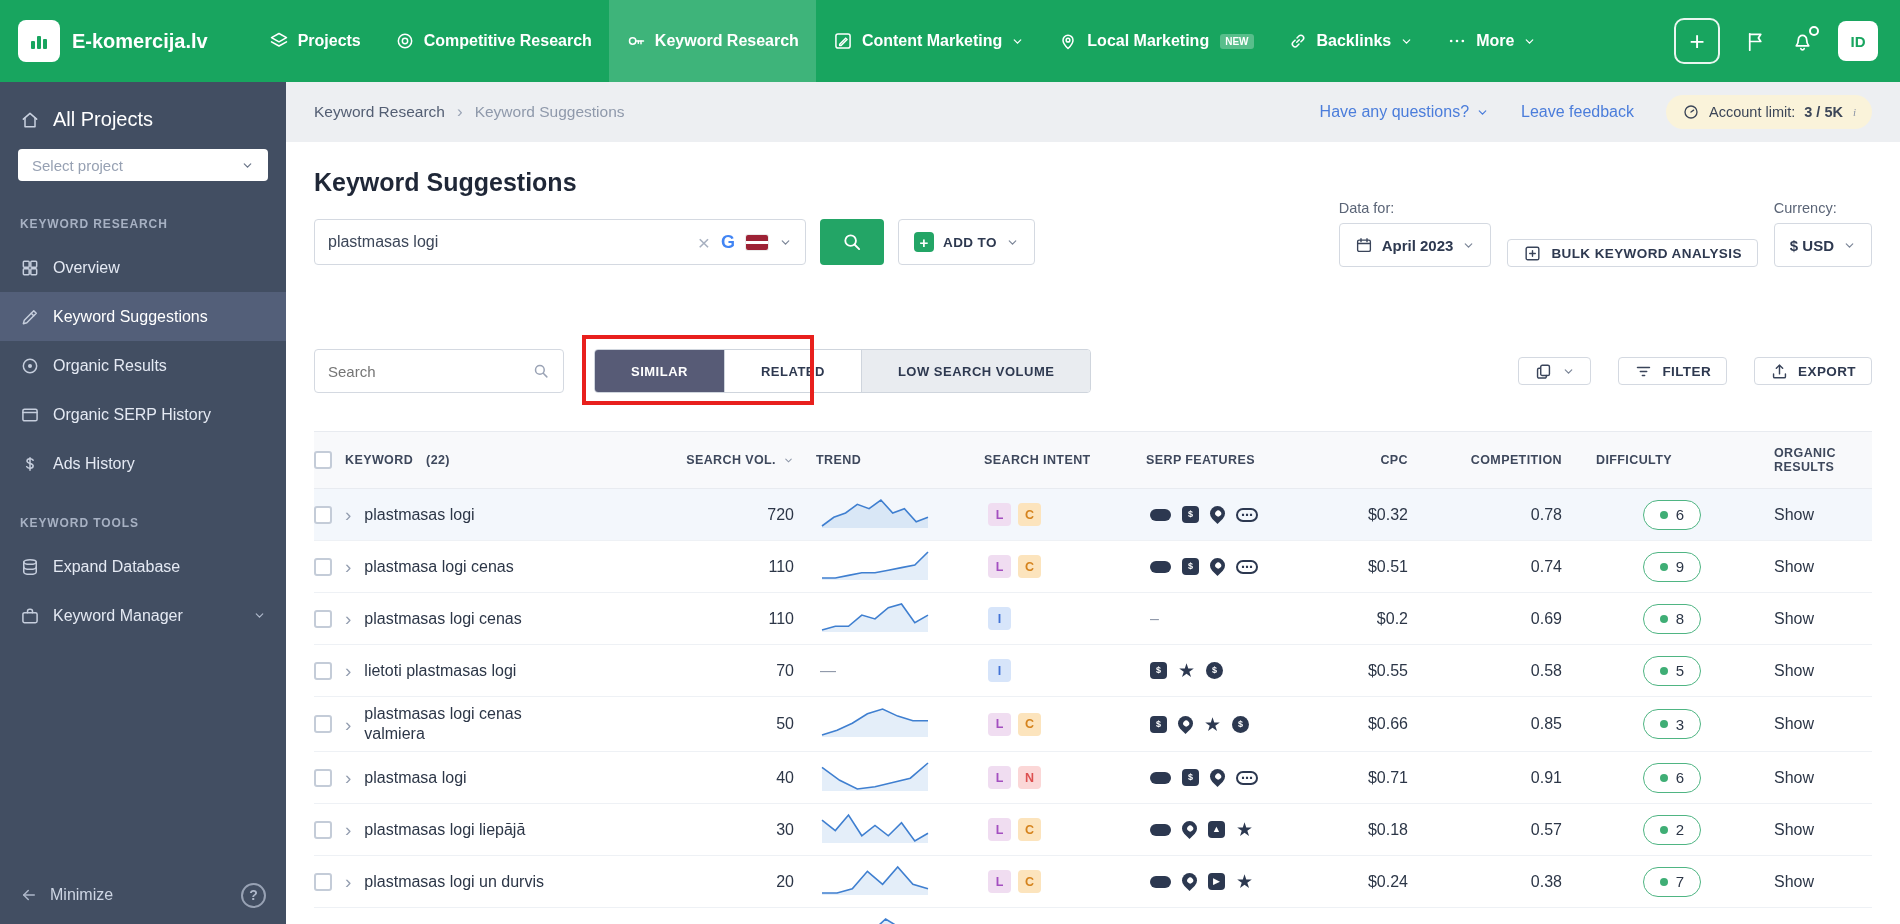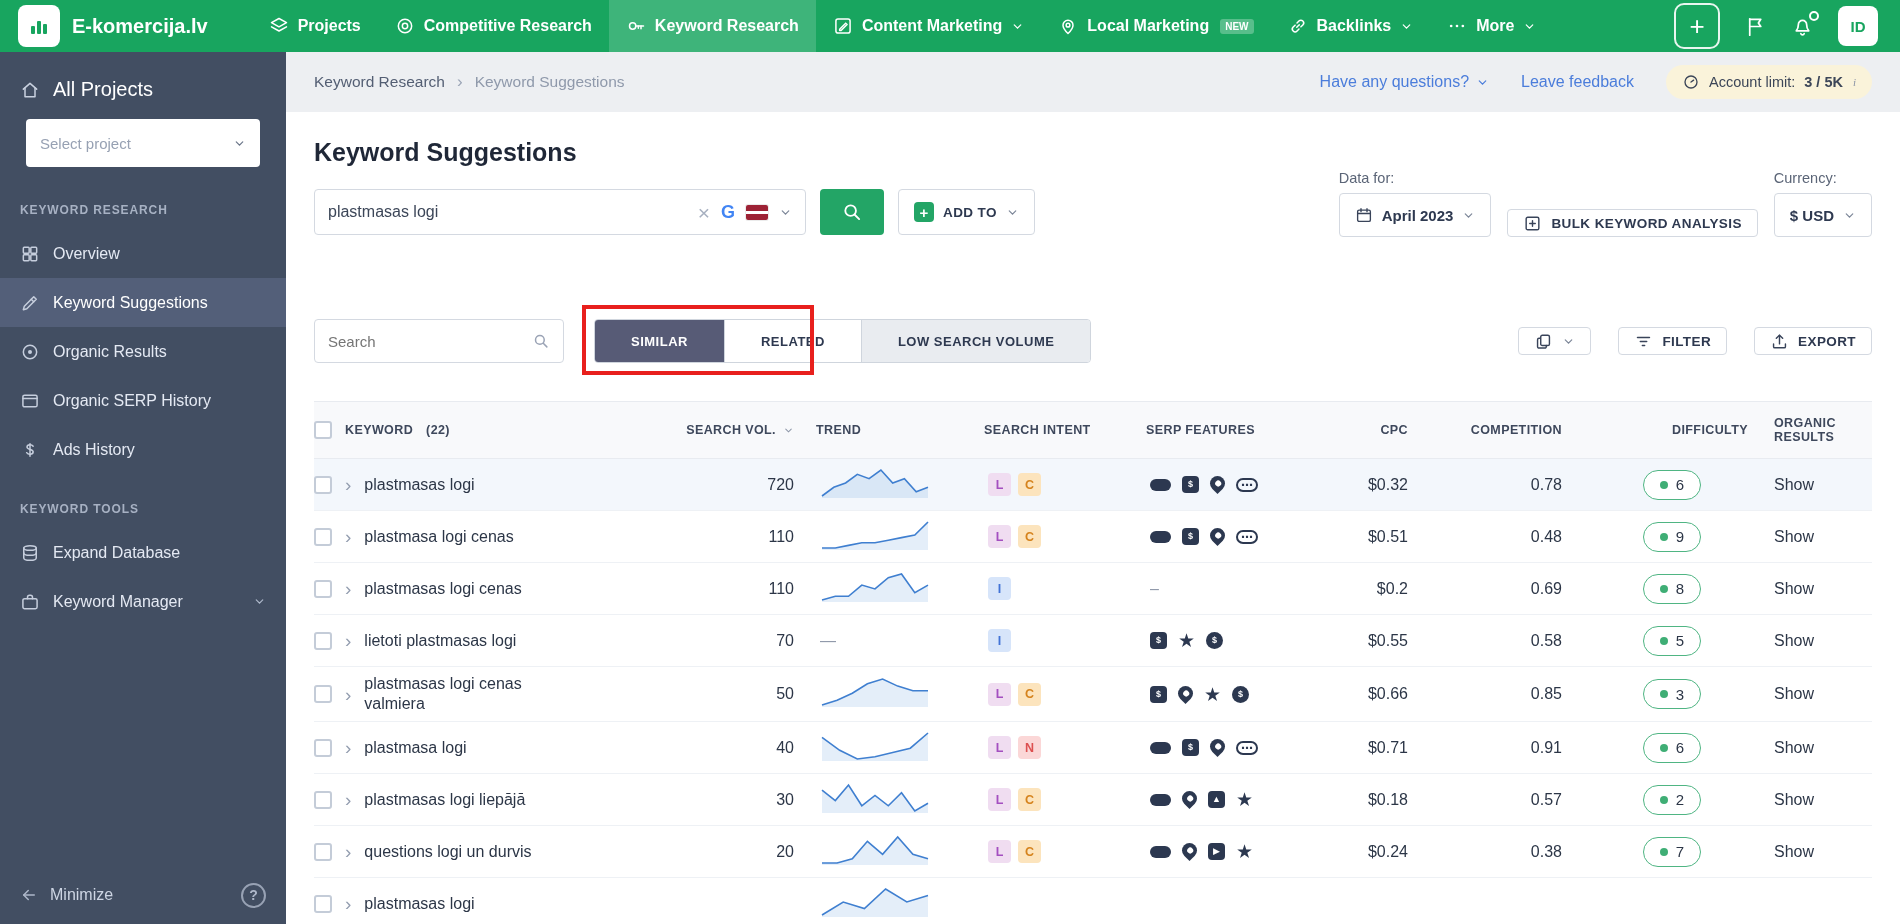--- a/index.html
+++ b/index.html
@@ -5,42 +5,42 @@
   *{box-sizing:border-box;margin:0;padding:0}
   html,body{width:1900px;height:924px;overflow:hidden}
   body{font-family:"Liberation Sans","DejaVu Sans",sans-serif;background:#fff;color:#2c3647}
   .app{display:flex;flex-direction:column;height:100%}
   .ic{display:inline-flex;width:20px;height:20px;flex-shrink:0}
   .ic svg{width:100%;height:100%;display:block}
   .chev{display:inline-flex;width:13px;height:13px;flex-shrink:0}
   .chev svg{width:100%;height:100%}
 
   
-  .topbar{height:52px;background:#18a55f;display:flex;align-items:center;color:#fff;padding-left:18px;flex-shrink:0}
+  .topbar{height:82px;background:#18a55f;display:flex;align-items:center;color:#fff;padding-left:18px;flex-shrink:0}
   .logo{width:42px;height:42px;background:#fff;border-radius:8px;display:flex;align-items:center;justify-content:center;cursor:pointer;flex-shrink:0}
   .brand{font-size:20px;font-weight:700;margin-left:12px;white-space:nowrap;cursor:pointer}
   .topnav{display:flex;height:100%;margin-left:44px}
   .nav-item{display:flex;align-items:center;gap:9px;padding:0 17px;font-size:16px;font-weight:600;cursor:pointer;white-space:nowrap}
   .nav-item.active{background:rgba(255,255,255,.17)}
   .new-badge{font-size:10px;font-weight:700;background:rgba(255,255,255,.28);padding:2px 5px;border-radius:3px;margin-left:2px}
   .top-right{margin-left:auto;display:flex;align-items:center;gap:24px;padding-right:22px}
   .add-btn{width:46px;height:46px;border:2px solid rgba(255,255,255,.9);background:transparent;border-radius:10px;color:#fff;font-size:26px;font-weight:400;display:flex;align-items:center;justify-content:center;cursor:pointer;line-height:1}
   .tb-ic{width:23px;height:23px;color:#fff;cursor:pointer;position:relative;display:inline-flex}
   .tb-ic svg{width:100%;height:100%}
   .badge-dot{position:absolute;top:-4px;right:-5px;width:10px;height:10px;border:2px solid #fff;border-radius:50%;background:transparent}
   .avatar{width:40px;height:40px;background:#fff;border-radius:8px;color:#18a55f;font-weight:700;font-size:15px;display:flex;align-items:center;justify-content:center;cursor:pointer}
 
   
   .body-row{display:flex;flex:1;min-height:0}
 
   
   .sidebar{width:286px;background:#424e62;color:#e2e8f2;display:flex;flex-direction:column;flex-shrink:0;position:relative}
   .sb-all{display:flex;align-items:center;gap:13px;padding:26px 20px 16px;font-size:20px;color:#fff;cursor:pointer}
   .sb-all .ic{color:#c9d1df}
-  .sb-select{margin:2px 26px 8px;background:#fff;border-radius:4px;height:48px;display:flex;align-items:center;justify-content:space-between;padding:0 14px;color:#97a1b3;font-size:15px;cursor:pointer}
+  .sb-select{margin:2px 18px 8px;background:#fff;border-radius:4px;height:32px;display:flex;align-items:center;justify-content:space-between;padding:0 14px;color:#97a1b3;font-size:15px;cursor:pointer}
   .sb-select .chev{color:#6b7689}
   .sb-title{font-size:12px;font-weight:700;letter-spacing:.9px;color:#a7b1c3;padding:28px 20px 12px}
   .sb-item{display:flex;align-items:center;gap:13px;height:49px;padding:0 20px;font-size:16px;cursor:pointer;color:#e4e9f3}
   .sb-item.active{background:#535f79;color:#fff}
   .sb-item .ic{color:#c6cedd}
   .sb-item .chev{margin-left:auto;color:#aeb8ca}
   .sb-bottom{position:absolute;bottom:0;left:0;right:0;height:58px;display:flex;align-items:center;padding:0 20px;gap:12px;font-size:16px;color:#cdd5e3}
   .sb-min{display:flex;align-items:center;gap:12px;cursor:pointer}
   .sb-min .ic{color:#aeb8ca}
   .help{margin-left:auto;width:25px;height:25px;border:2px solid #98a2b4;border-radius:50%;display:flex;align-items:center;justify-content:center;font-size:14px;font-weight:700;color:#aeb8ca;cursor:pointer}
@@ -94,21 +94,21 @@
   .tb-right{margin-left:auto;display:flex;gap:27px}
   .btn.h44{height:28px}
 
   
   .table{margin-top:38px}
   .thead,.trow{display:grid;grid-template-columns:352px 150px 168px 162px 176px 112px 162px 152px 1fr;align-items:center}
   .thead{min-height:58px;background:#f8f9fb;border-top:1px solid #e8ebf0;border-bottom:1px solid #e8ebf0;font-size:12.5px;font-weight:700;color:#3e485c;letter-spacing:.4px}
   .th{display:flex;align-items:center;gap:7px}
   .th .chev{color:#8d97a8;width:11px;height:11px}
   .th.right{justify-content:flex-end}
-  .th.center{justify-content:flex-end}
+  .th.center{justify-content:flex-start}
   .th:nth-child(2){padding-right:22px}
   .th:nth-child(6){padding-right:26px}
   .th:nth-child(7){padding-right:34px}
   .th:nth-child(9){padding-left:26px}
   .th.first{gap:13px}
   .count{color:#3e485c}
   .trow{min-height:52px;border-bottom:1px solid #eef1f5;font-size:16px;color:#2c3647}
   .trow.hl{background:#f3f7fc}
   .kw-cell{display:flex;align-items:center;gap:13px;padding:7px 0}
   .cb{width:18px;height:18px;border:2px solid #c4ccd8;border-radius:3px;background:#fff;flex-shrink:0;cursor:pointer;display:inline-block}
@@ -615,21 +615,21 @@
                 <span class="ibadge L">L</span>
                 <span class="ibadge C">C</span>
               </div>
               <div class="serp">
                 <span class="si si-pill"></span>
                 <span class="si si-sq">$</span>
                 <span class="si-pin"></span>
                 <span class="si si-more">⋯</span>
               </div>
               <div class="cpc">$0.51</div>
-              <div class="comp">0.48</div>
+              <div class="comp">0.74</div>
               <div class="diffc">
                 <span class="diff-pill">
                   <i class="dot"></i>
                   <span>9</span>
                 </span>
               </div>
               <div class="show-cell"><span class="show-link">Show</span></div>
             </div>
             <div class="trow">
               <div class="kw-cell">
@@ -774,21 +774,21 @@
                   <i class="dot"></i>
                   <span>2</span>
                 </span>
               </div>
               <div class="show-cell"><span class="show-link">Show</span></div>
             </div>
             <div class="trow">
               <div class="kw-cell">
                 <span class="cb"></span>
                 <span class="row-chev">›</span>
-                <span class="kw-text">questions logi un durvis</span>
+                <span class="kw-text">plastmasas logi un durvis</span>
               </div>
               <div class="vol">20</div>
               <div class="trend"><svg width="110" height="30">
                   <polygon points="2,30 2.0,28.0 17.1,28.0 32.3,23.7 47.4,6.3 62.6,19.3 77.7,2.0 92.9,19.3 108.0,23.7 108,30" fill="rgba(66,133,214,0.14)"></polygon>
                   <polyline points="2.0,28.0 17.1,28.0 32.3,23.7 47.4,6.3 62.6,19.3 77.7,2.0 92.9,19.3 108.0,23.7" fill="none" stroke="#3f7fd0" stroke-width="1.6"></polyline>
                 </svg></div>
               <div class="intent">
                 <span class="ibadge L">L</span>
                 <span class="ibadge C">C</span>
               </div>

